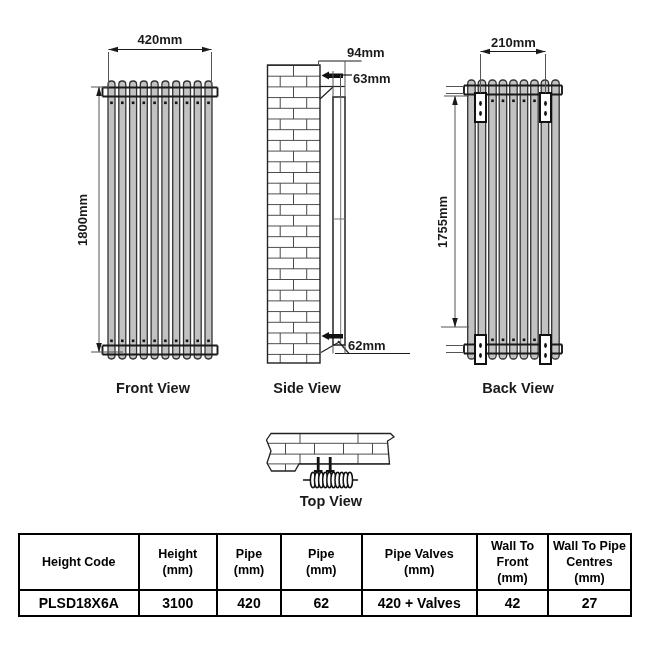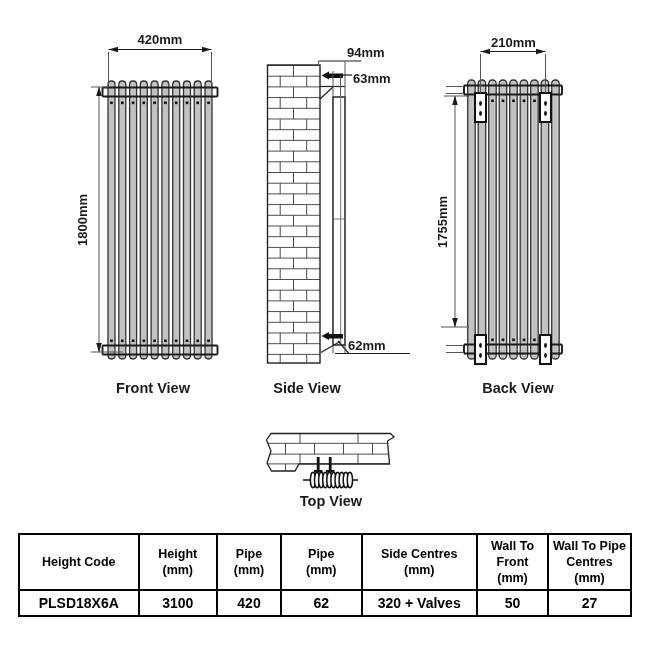--- a/index.html
+++ b/index.html
@@ -263,37 +263,37 @@
     </th>
     <th>
       <div>Pipe</div>
             <div>(mm)</div>
     </th>
     <th>
       <div>Pipe</div>
             <div>(mm)</div>
     </th>
     <th>
-      <div>Side Centres</div>
+      <div>Pipe Valves</div>
             <div>(mm)</div>
     </th>
     <th>
       <div>Wall To Front</div>
             <div>(mm)</div>
     </th>
     <th>
       <div>Wall To Pipe Centres</div>
             <div>(mm)</div>
     </th>
   </tr>
   <tr>
     <td>PLSD18X6A</td>
     <td>3100</td>
     <td>420</td>
     <td>62</td>
-    <td>320 + Valves</td>
-    <td>50</td>
+    <td>420 + Valves</td>
+    <td>42</td>
     <td>27</td>
   </tr>
 </tbody>
     </table>
 
 </div>
 
 </body></html>

